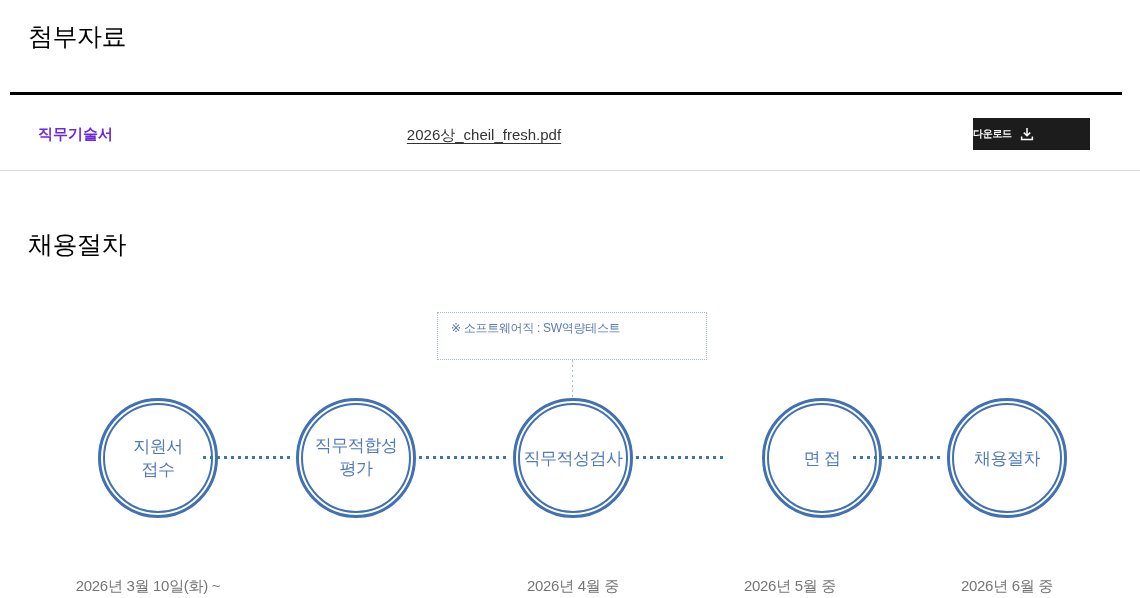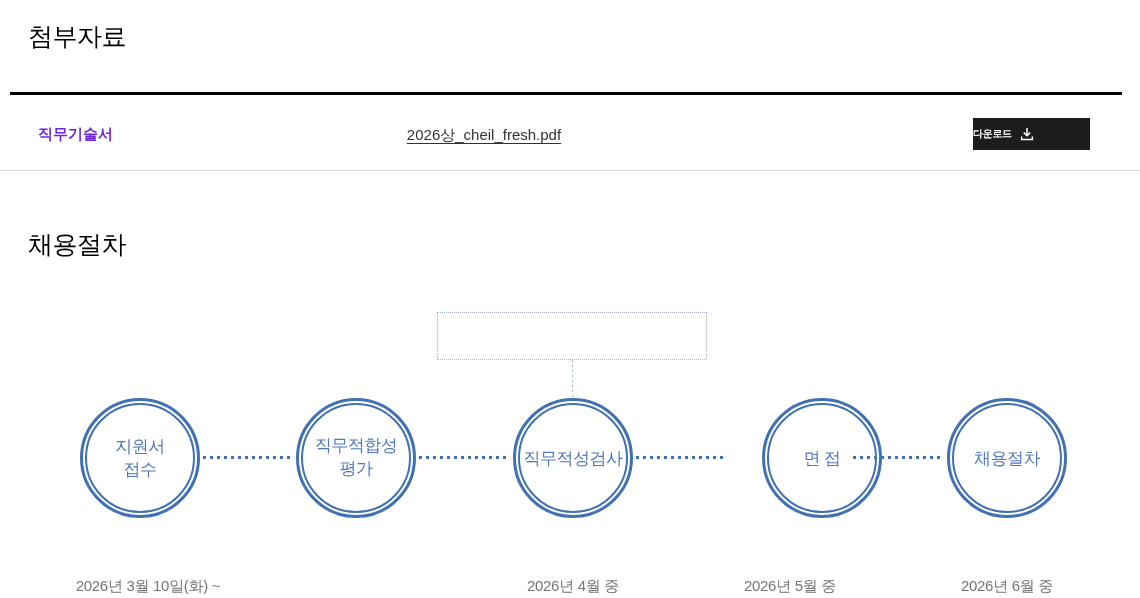--- a/index.html
+++ b/index.html
@@ -60,21 +60,21 @@
   .step-circle::before{
     content:"";position:absolute;inset:2px;border-radius:50%;
     border:2px solid var(--accent-blue,#4171b3);
   }
   .step-label{
     position:absolute;inset:0;display:flex;flex-direction:column;
     align-items:center;justify-content:center;
     font-size:17px;line-height:23px;color:var(--step-text-blue,#5179ba);
     letter-spacing:-0.5px;text-align:center;white-space:pre;
   }
-  #circle-1{left:80px;font-family:Liberation Serif, serif;}  #circle-2{left:296px;font-family:Liberation Mono, monospace;} #circle-3{left:513px;text-decoration:underline;}
+  #circle-1{left:98px;font-family:Liberation Serif, serif;}  #circle-2{left:296px;font-family:Liberation Mono, monospace;} #circle-3{left:513px;text-decoration:underline;}
   #circle-4{left:762px;} #circle-5{left:947px;}
 
   .connector{
     top:456px;height:3px;
     background:repeating-linear-gradient(to right,var(--accent-blue,#4171b3) 0 3px,transparent 3px 7px);
   }
   #conn-1{left:203px;width:90px;} #conn-2{left:419px;width:91px;}
   #conn-3{left:636px;width:91px;} #conn-4{left:853px;width:91px;}
 
   .step-date{
@@ -108,20 +108,21 @@
       <path d="M1.6 9.6v3h10.8v-3" stroke="#fff" stroke-width="1.5"></path>
     </svg>
   </span>
 </button>
 
 <div class="abs" id="divider-light"></div>
 
 <h2 class="abs section-title" id="process-title">채용절차</h2>
 
 <div class="abs" id="tooltip">
+  <span class="date-line">※ 소프트웨어직 : SW역량테스트</span>
 </div>
 <div class="abs" id="tooltip-vline"></div>
 
 <div class="abs step-circle" id="circle-1">
   <div class="step-label">
     <span>지원서</span>
     <span>접수</span>
   </div>
 </div>
 <div class="abs connector" id="conn-1"></div>

